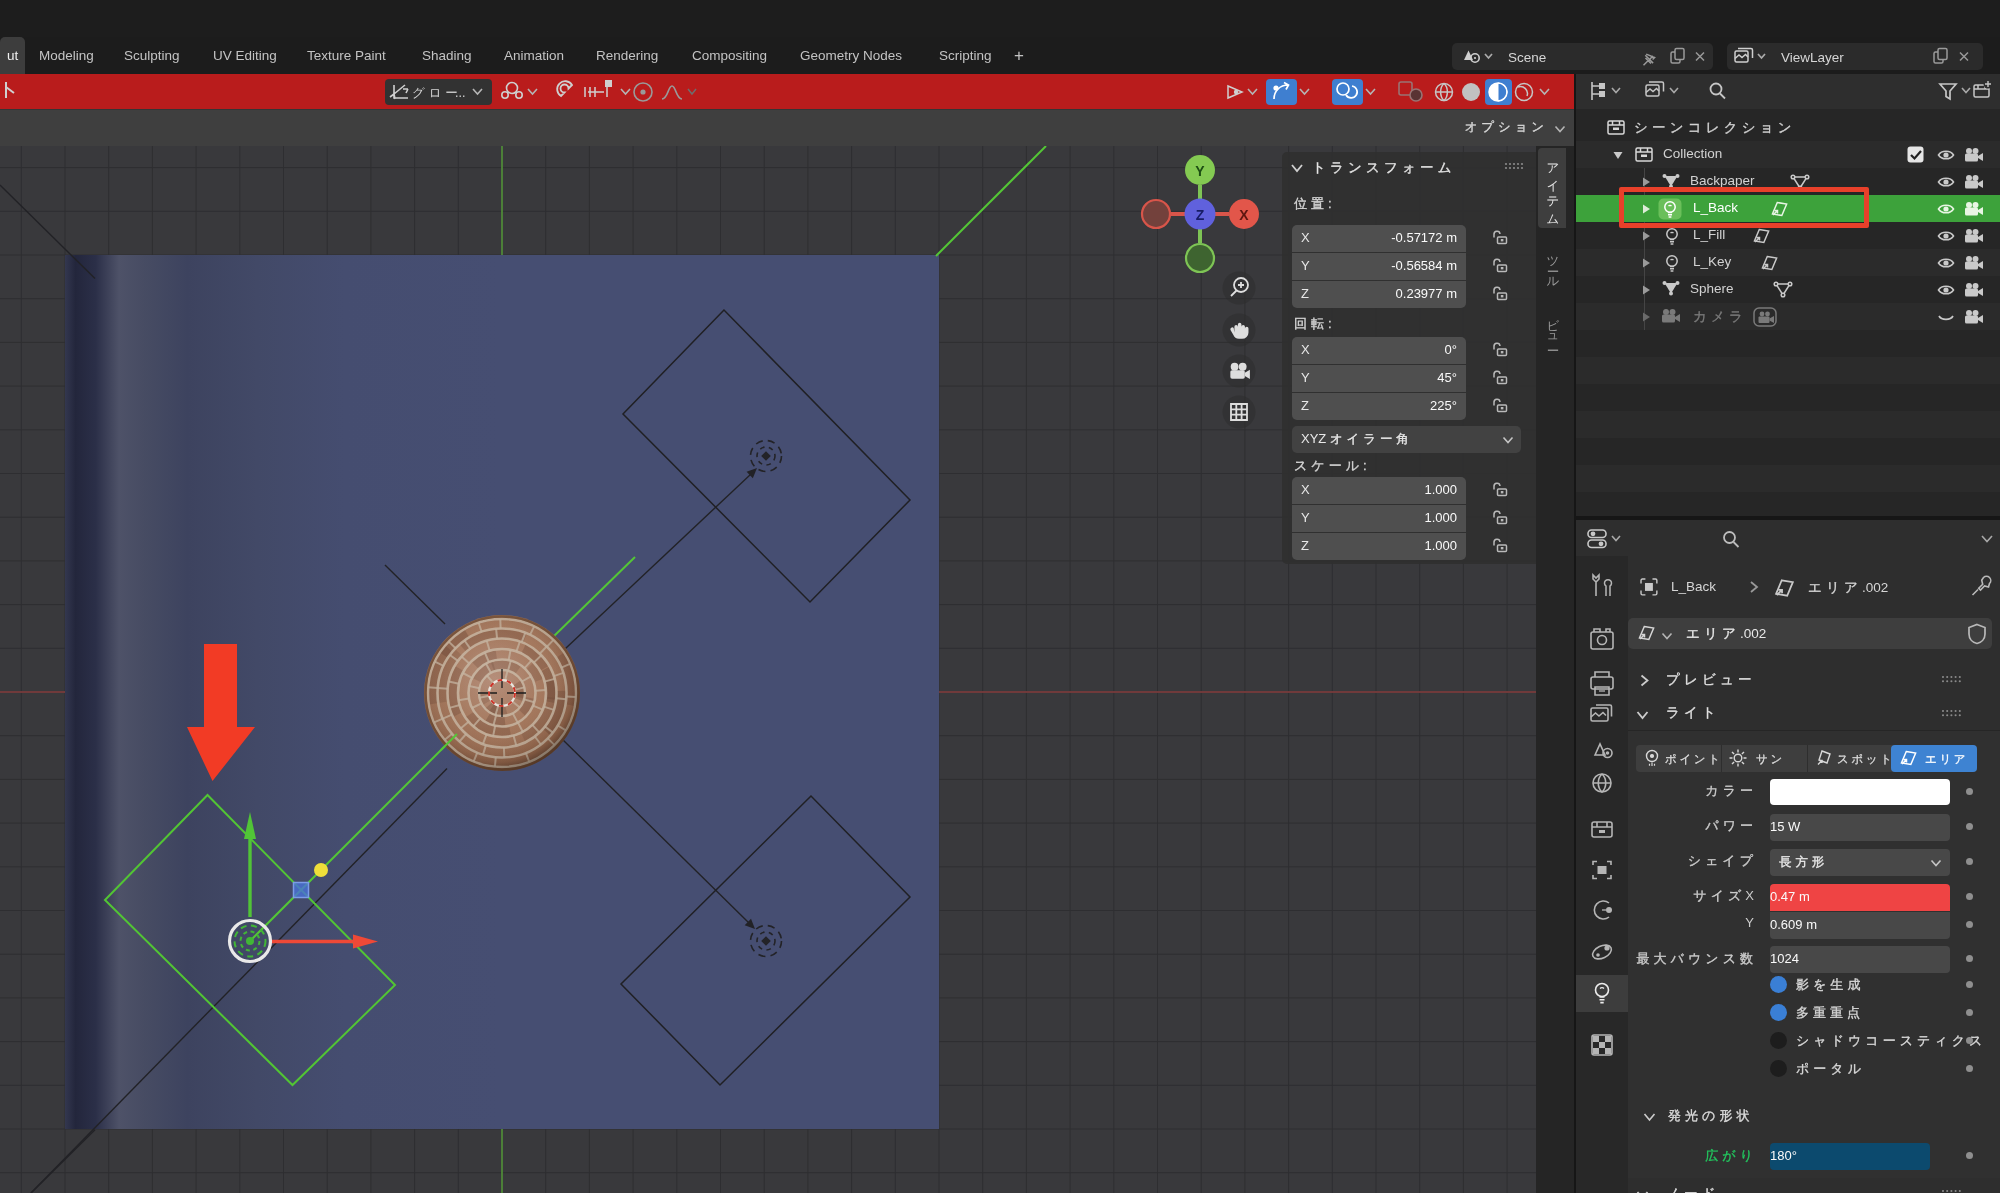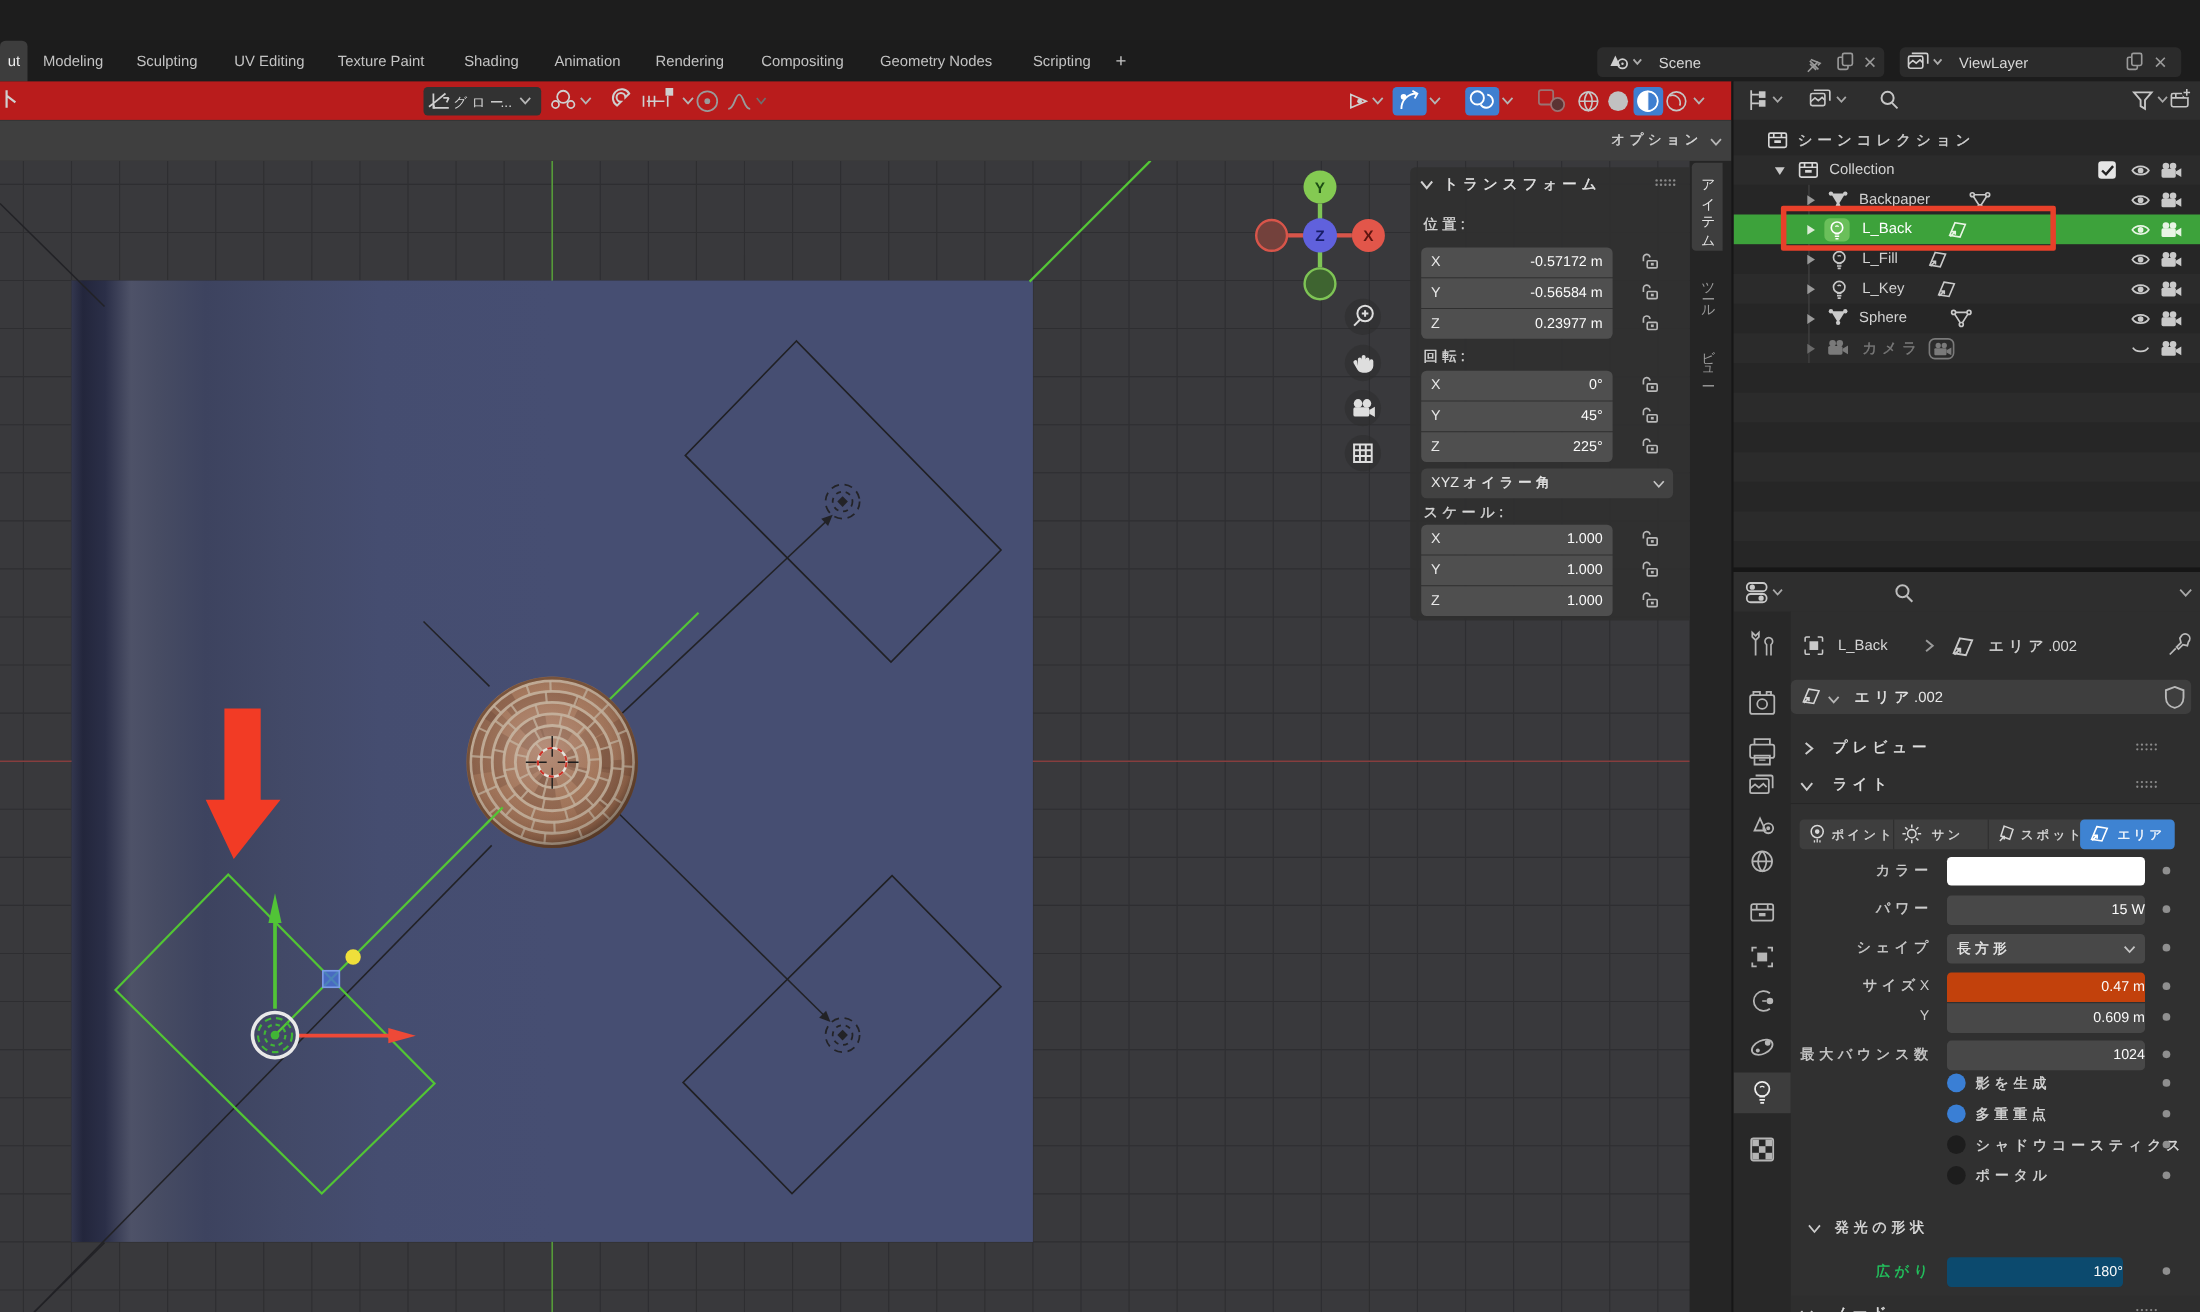--- a/index.html
+++ b/index.html
@@ -18,21 +18,21 @@
 #props{left:1576px;top:520px;width:424px;height:673px;background:#2e2e2e;overflow:hidden}
 #hsep{left:1576px;top:516px;width:424px;height:4px;background:#161616}
 #vp{left:0;top:146px;width:1574px;height:1047px;background:#39393c;overflow:hidden}
 #tabstrip{left:1536px;top:146px;width:38px;height:1047px;background:#252525}
 #npanel{left:1282px;top:152px;width:254px;height:412px;background:#2f2f2fee;border-radius:5px 0 0 5px}
 .jp{letter-spacing:.31em;-webkit-text-stroke:0.35px currentColor}
 .jps{letter-spacing:.23em;font-size:11.5px !important;-webkit-text-stroke:0.3px currentColor}
 .fld{position:absolute;background:#4f4f4f;color:#f2f2f2;font-size:13px}
 .fld .ax{position:absolute;left:9px;top:5px;color:#e8e8e8}
 .fld .vl{position:absolute;right:9px;top:5px;color:#fafafa}
-.fld .cv{position:absolute;left:0;right:0;top:5px;text-align:right;color:#fafafa}
+.fld .cv{position:absolute;left:0;right:0;top:5px;text-align:left;color:#fafafa}
 .dot{position:absolute;width:7px;height:7px;border-radius:50%;background:#8f8f8f}
 .vtab{position:absolute;left:2px;width:28px;color:#9a9a9a;font-size:12.5px;
 writing-mode:vertical-rl;text-align:center;border-radius:4px 0 0 4px;letter-spacing:.22em}
 .vtab.act{background:#3e3e3e;color:#e5e5e5}
 </style></head><body>
 <div id="stage">
 <div class="abs" id="vp">
       <svg width="1574" height="1047" viewBox="0 146 1574 1047" style="position:absolute;left:0;top:0">
 <defs>
 <radialGradient id="dome" cx="0.46" cy="0.40" r="0.62">
@@ -774,21 +774,21 @@
 <div class="dot" style="left:390px;top:303px"></div>
 <div class="abs jp" style="right:243px;top:332px;font-size:13px;color:#ccc">シェイプ</div>
 <div class="fld" style="left:194px;top:329px;width:180px;height:27px;border-radius:4px;background:#484848">
         <span class="ax jp" style="font-size:12.5px">長方形</span>
         <svg class="abs" style="right:8px;top:8px" width="12" height="12" viewBox="0 0 12 12">
           <path d="M1.5 3.5 l4.5 5 4.5-5" stroke="#c5c5c5" fill="none" stroke-width="1.6"></path>
         </svg>
       </div>
 <div class="dot" style="left:390px;top:338px"></div>
 <div class="abs" style="right:246px;top:367px;font-size:13px;color:#ccc"><span class="jp">サイズ</span>X</div>
-<div class="fld" style="left:194px;top:364px;width:180px;height:27px;border-radius:4px 4px 0 0;background:#c2410c">
+<div class="fld" style="left:194px;top:364px;width:180px;height:27px;border-radius:4px 4px 0 0;background:#ef4444">
         <span class="cv">0.47 m</span>
       </div>
 <div class="dot" style="left:390px;top:373px"></div>
 <div class="abs" style="right:246px;top:395px;font-size:13px;color:#ccc">Y</div>
 <div class="fld" style="left:194px;top:392px;width:180px;height:27px;border-radius:0 0 4px 4px;background:#484848">
         <span class="cv">0.609 m</span>
       </div>
 <div class="dot" style="left:390px;top:401px"></div>
 <div class="abs jp" style="right:243px;top:430px;font-size:13px;color:#ccc">最大バウンス数</div>
 <div class="fld" style="left:194px;top:426px;width:180px;height:27px;border-radius:4px;background:#484848">

